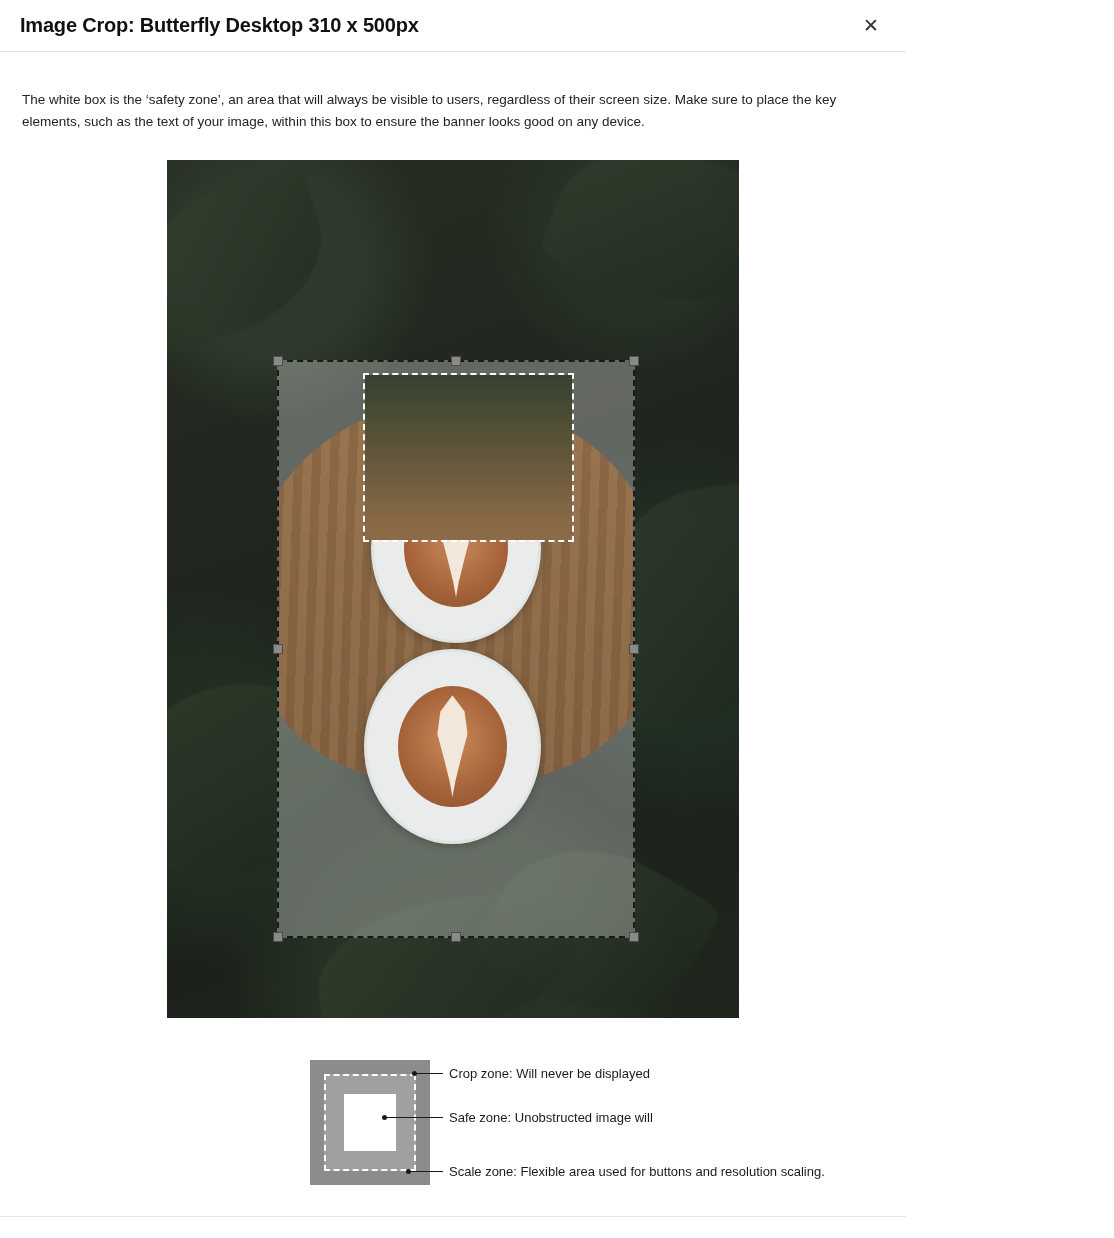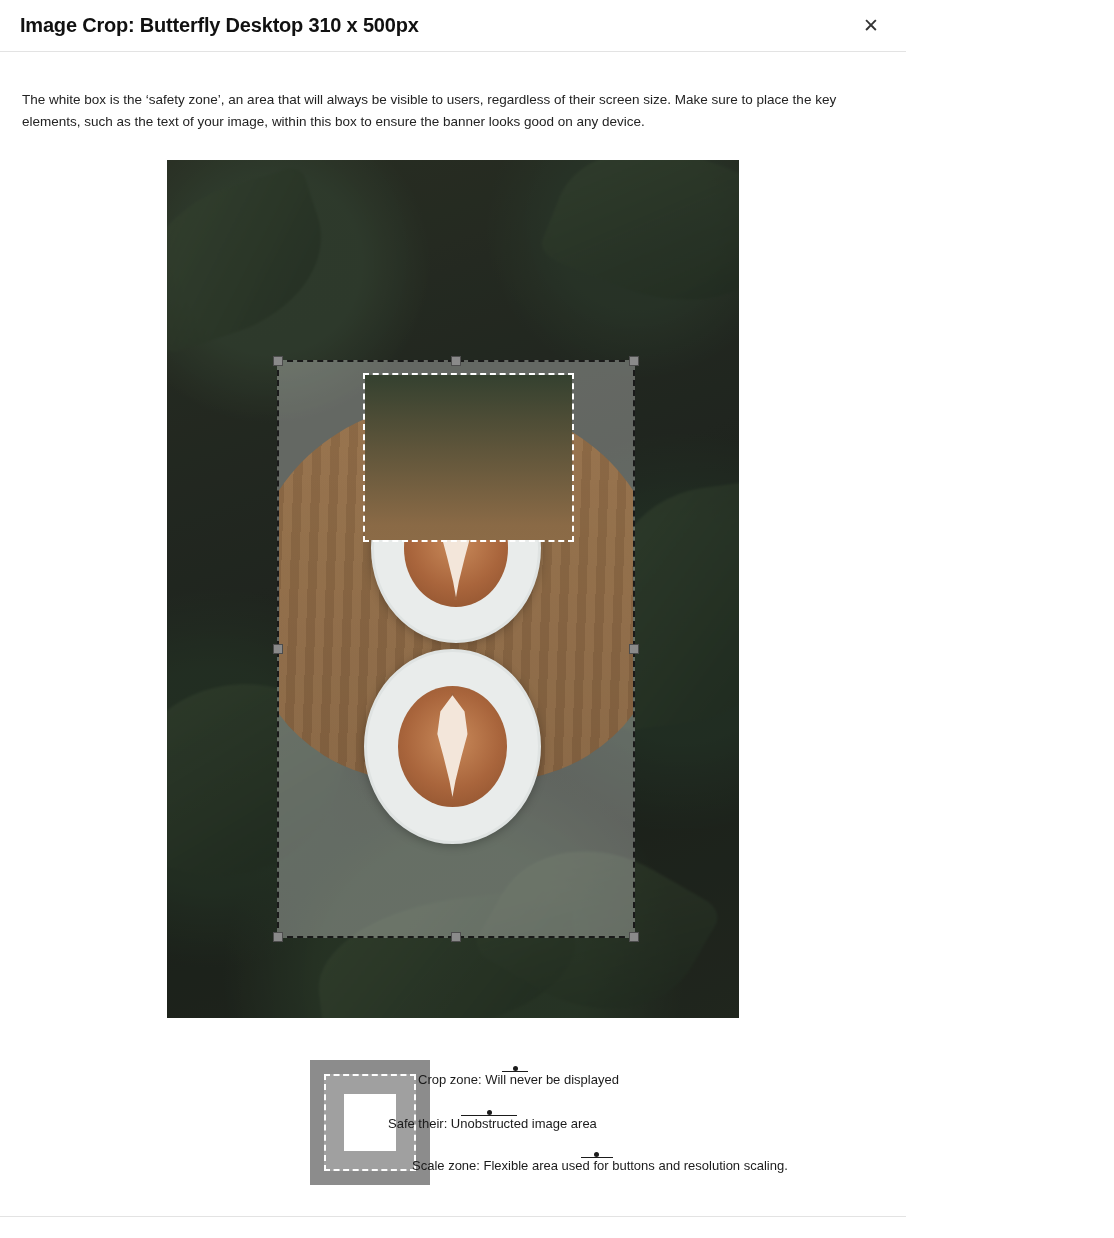--- a/index.html
+++ b/index.html
@@ -237,38 +237,37 @@
     flex: 1;
     height: 125px;
   }
   .legend-row {
     position: absolute;
     display: flex;
     align-items: center;
     font-size: 13px;
     color: #1b1b1b;
     white-space: nowrap;
-    flex-direction: column;
   }
   .legend-dot {
     width: 5px;
     height: 5px;
     border-radius: 50%;
     background: #1b1b1b;
     flex: none;
   }
   .legend-line {
     height: 1px;
     background: #1b1b1b;
     flex: none;
   }
   .legend-text { margin-left: 6px; }
   .row-crop  { top: 6px;  left: -18px; }
   .row-safe  { top: 50px; left: -48px; }
-  .row-scale { top: 92px; left: -24px; }
+  .row-scale { top: 104px; left: -24px; }
 
   .modal-footer {
     position: absolute;
     left: 0;
     right: 0;
     bottom: 0;
     height: 22px;
     border-top: 1px solid #e3e3e3;
     background: #ffffff;
   }
@@ -347,21 +346,21 @@
 
         <div class="legend-row row-crop">
           <span class="legend-dot"></span>
           <span class="legend-line" style="width:26px;"></span>
           <span class="legend-text">Crop zone: Will never be displayed</span>
         </div>
 
         <div class="legend-row row-safe">
           <span class="legend-dot"></span>
           <span class="legend-line" style="width:56px;"></span>
-          <span class="legend-text">Safe their: Unobstructed image area</span>
+          <span class="legend-text">Safe zone: Unobstructed image will</span>
         </div>
 
         <div class="legend-row row-scale">
           <span class="legend-dot"></span>
           <span class="legend-line" style="width:32px;"></span>
           <span class="legend-text">Scale zone: Flexible area used for buttons and resolution scaling.</span>
         </div>
 
       </div>
     </div>

